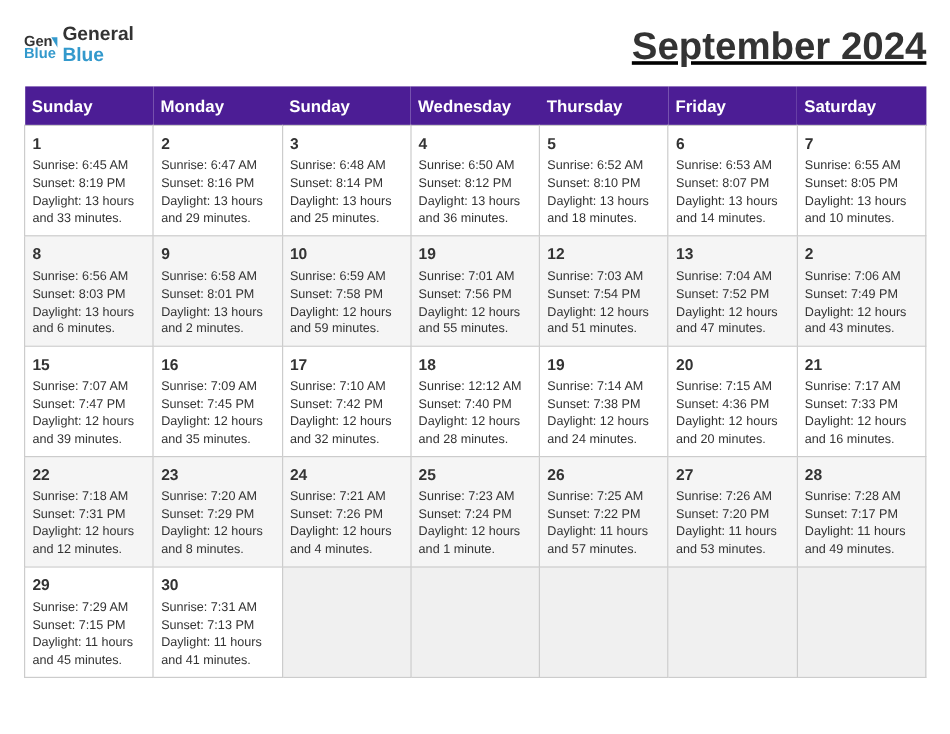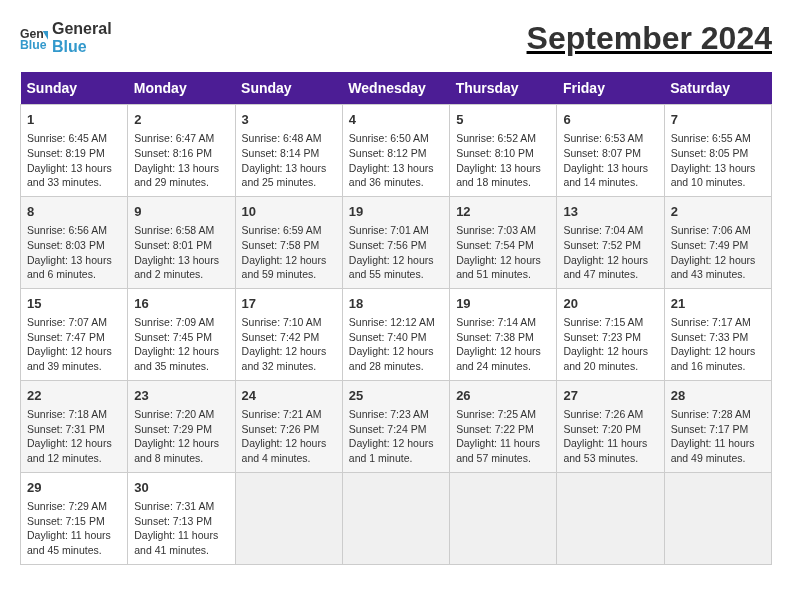--- a/index.html
+++ b/index.html
@@ -251,21 +251,21 @@
         <td>
           <span class="day-num">19</span>
           <div>Sunrise: 7:14 AM</div>
           <div>Sunset: 7:38 PM</div>
           <div>Daylight: 12 hours</div>
           <div>and 24 minutes.</div>
         </td>
         <td>
           <span class="day-num">20</span>
           <div>Sunrise: 7:15 AM</div>
-          <div>Sunset: 7:23 PM</div>
+          <div>Sunset: 4:36 PM</div>
           <div>Daylight: 12 hours</div>
           <div>and 20 minutes.</div>
         </td>
         <td>
           <span class="day-num">21</span>
           <div>Sunrise: 7:17 AM</div>
           <div>Sunset: 7:33 PM</div>
           <div>Daylight: 12 hours</div>
           <div>and 16 minutes.</div>
         </td>

